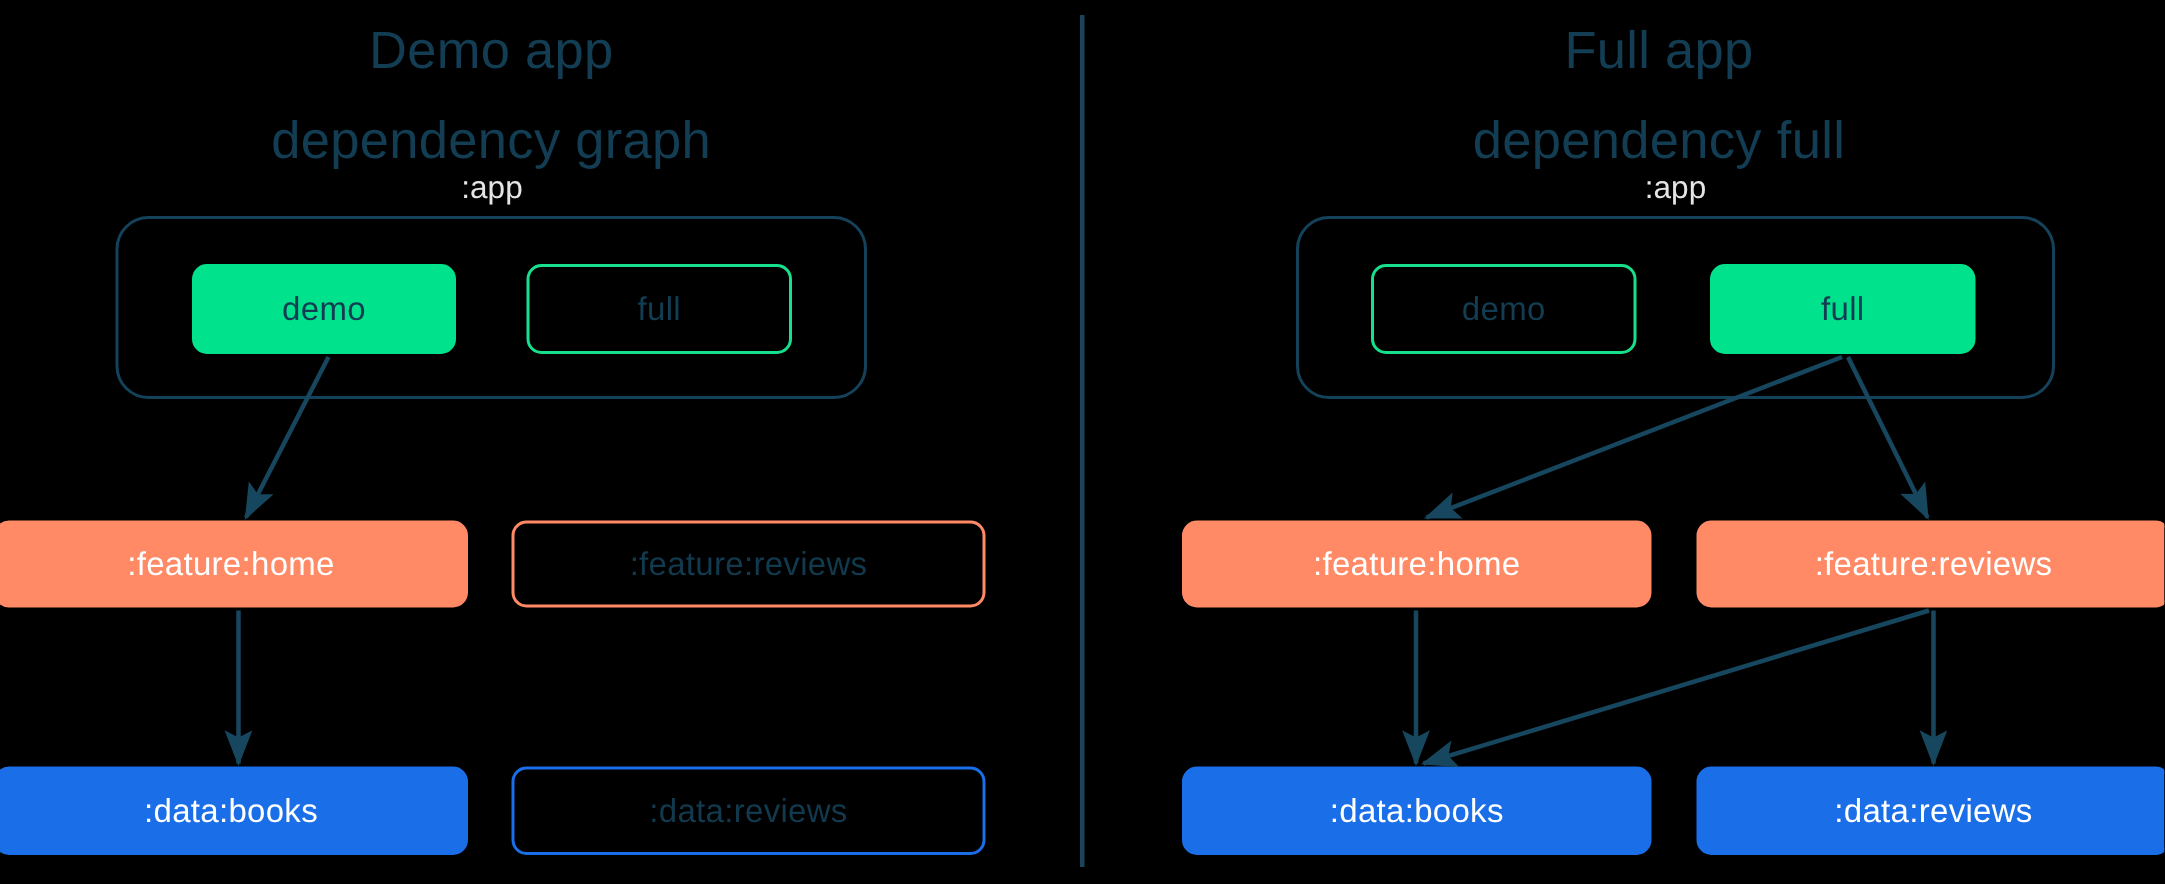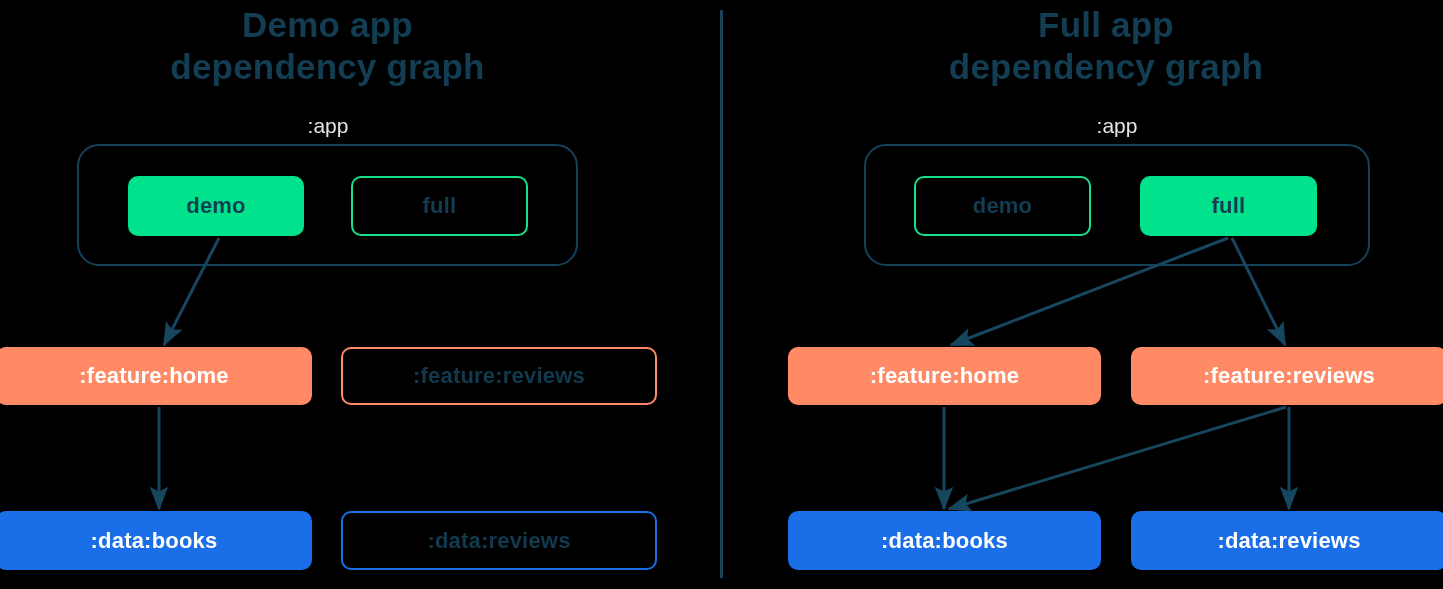--- a/index.html
+++ b/index.html
@@ -15,22 +15,22 @@
     overflow: hidden;
     font-family: "Liberation Sans", sans-serif;
   }
 
   
   .panel-title {
     position: absolute;
     text-align: center;
     color: #123d52;
     font-size: 35px;
-    line-height: 42px;
-    font-weight: 700;
+    line-height: 60px;
+    font-weight: 400;
     letter-spacing: 0.2px;
     white-space: pre-line;
   }
   #title-left  { left: 80px;  top: 4px;  width: 495px; }
   #title-right { left: 866px; top: 4px;  width: 480px; }
 
   
   #divider {
     position: absolute;
     left: 720px;
@@ -67,21 +67,20 @@
   .node {
     position: absolute;
     box-sizing: border-box;
     display: flex;
     align-items: center;
     justify-content: center;
     border-radius: 10px;
     font-size: 22px;
     letter-spacing: 0.2px;
     white-space: nowrap;
-    font-weight: bold;
   }
 
   
   .node.app-active {
     background: #00e28c;
     border: 2px solid #00e28c;
     color: #123d52;
   }
   .node.app-inactive {
     background: transparent;
@@ -120,21 +119,21 @@
 </style>
 </head>
 <body>
 
 <div id="canvas">
 
   <div class="panel-title" id="title-left">Demo app
 dependency graph</div>
 
   <div class="panel-title" id="title-right">Full app
-dependency graph</div>
+dependency full</div>
 
   <div id="divider"></div>
 
   <div class="group-label" id="app-label-left">:app</div>
 
   <div class="group-label" id="app-label-right">:app</div>
 
   <div class="app-box" id="app-box-left"></div>
   <div class="app-box" id="app-box-right"></div>
 

